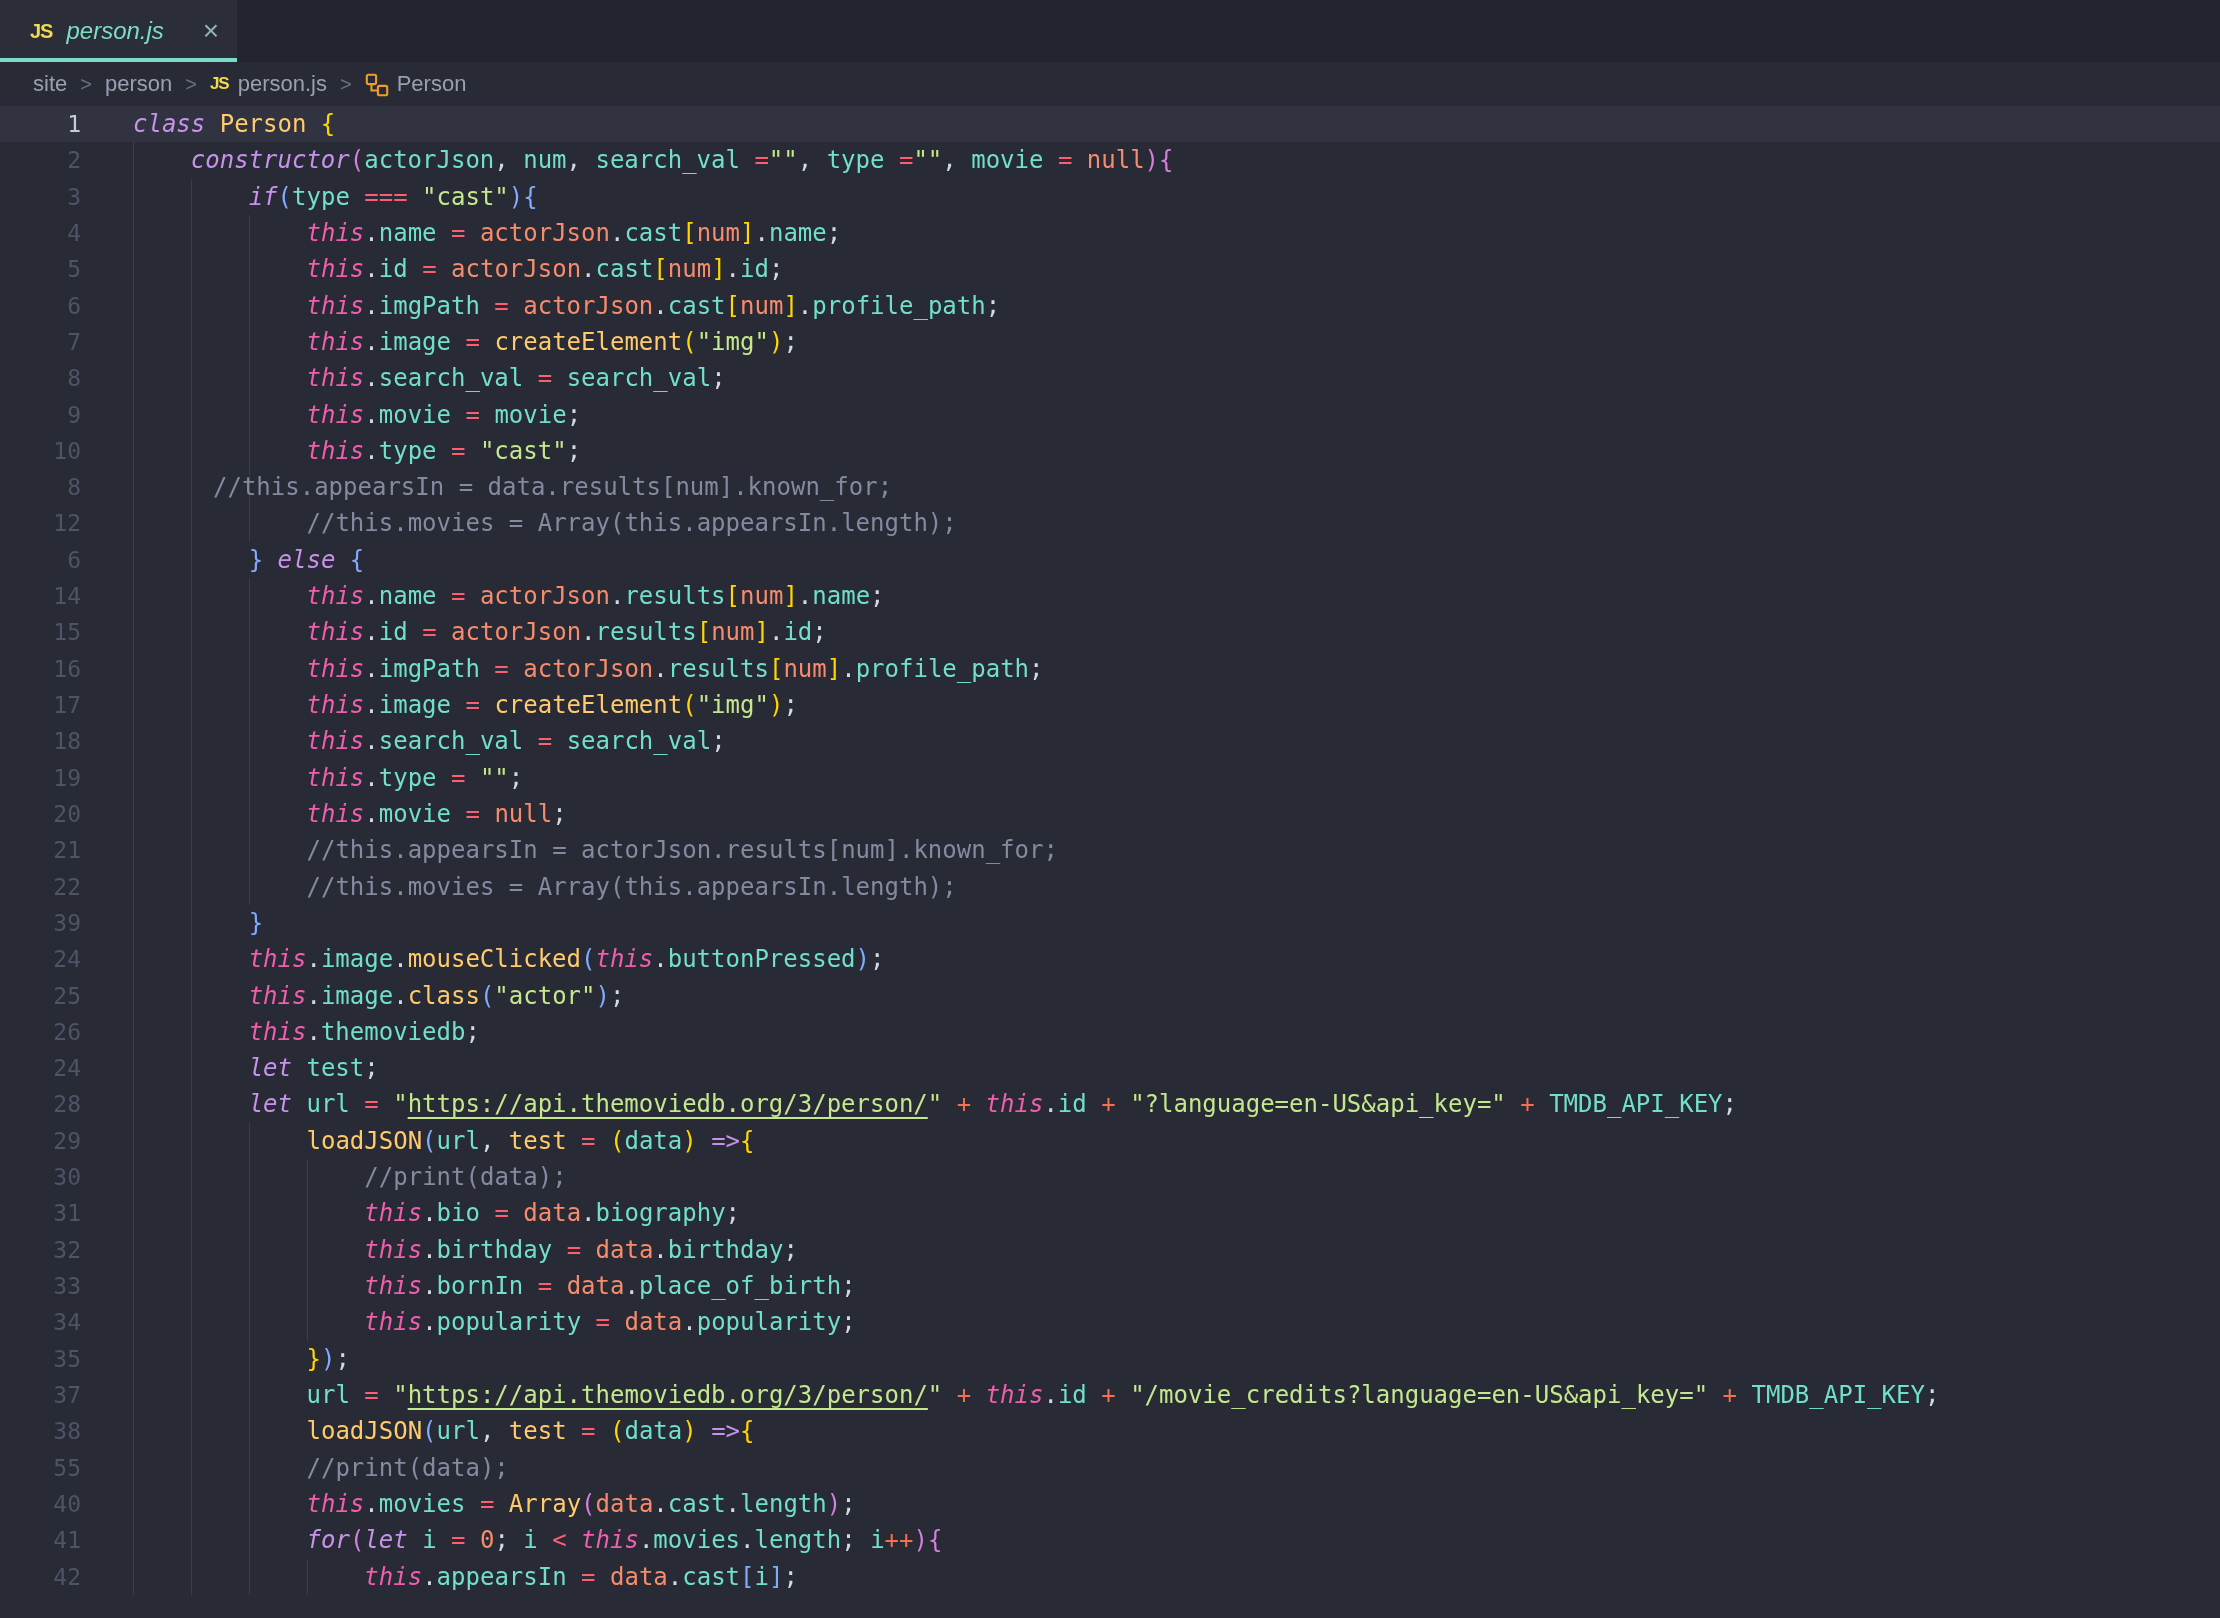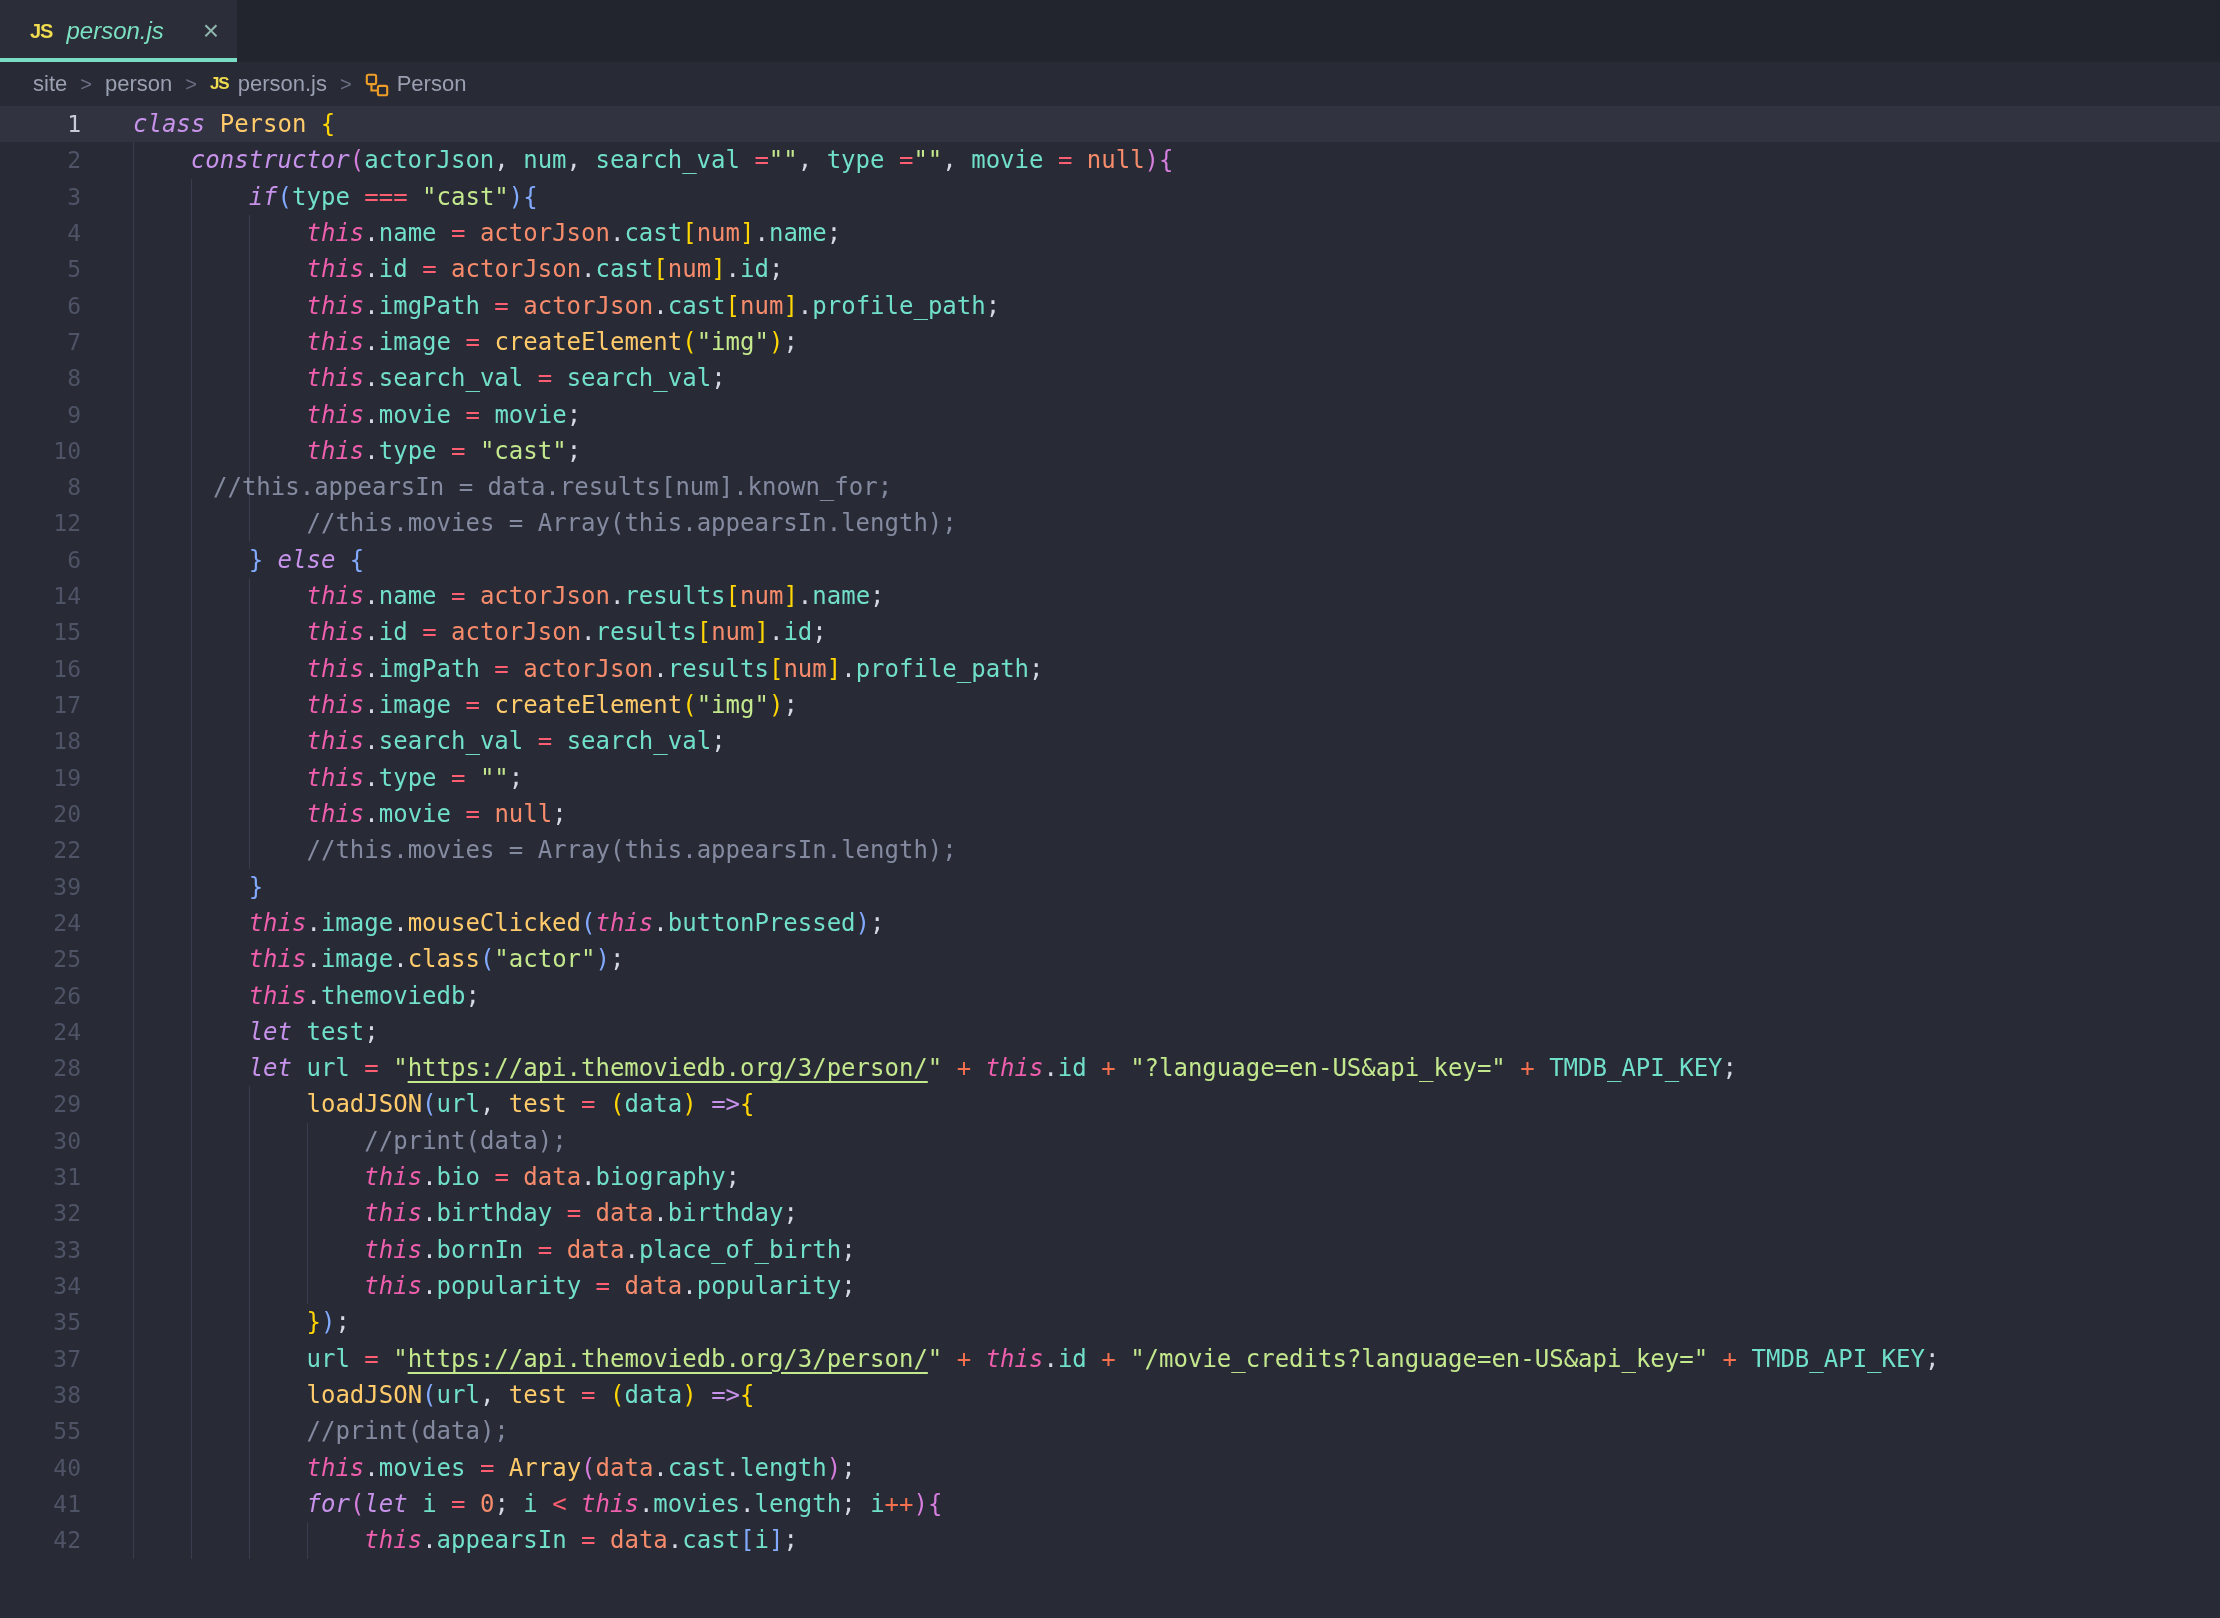--- a/index.html
+++ b/index.html
@@ -97,20 +97,21 @@
       <div class="row"><div class="ln">8</div><div class="codewrap"><span class="guide" style="left: 0px;"></span><span class="guide" style="left: 57.84px;"></span><span class="guide" style="left: 115.68px;"></span><div class="codetext" style="padding-left: 80px;"><span class="tk cm">//this.appearsIn = data.results[num].known_for;</span></div></div></div>
       <div class="row"><div class="ln">12</div><div class="codewrap"><span class="guide" style="left: 0px;"></span><span class="guide" style="left: 57.84px;"></span><span class="guide" style="left: 115.68px;"></span><div class="codetext" style="padding-left: 173.52px;"><span class="tk cm">//this.movies = Array(this.appearsIn.length);</span></div></div></div>
       <div class="row"><div class="ln">6</div><div class="codewrap"><span class="guide" style="left: 0px;"></span><span class="guide" style="left: 57.84px;"></span><div class="codetext" style="padding-left: 115.68px;"><span class="tk b3">} </span><span class="tk kw">else </span><span class="tk b3">{</span></div></div></div>
       <div class="row"><div class="ln">14</div><div class="codewrap"><span class="guide" style="left: 0px;"></span><span class="guide" style="left: 57.84px;"></span><span class="guide" style="left: 115.68px;"></span><div class="codetext" style="padding-left: 173.52px;"><span class="tk th">this</span><span class="tk pu">.</span><span class="tk id">name </span><span class="tk op">= </span><span class="tk arg">actorJson</span><span class="tk pu">.</span><span class="tk id">results</span><span class="tk b1">[</span><span class="tk arg">num</span><span class="tk b1">]</span><span class="tk pu">.</span><span class="tk id">name</span><span class="tk pu">;</span></div></div></div>
       <div class="row"><div class="ln">15</div><div class="codewrap"><span class="guide" style="left: 0px;"></span><span class="guide" style="left: 57.84px;"></span><span class="guide" style="left: 115.68px;"></span><div class="codetext" style="padding-left: 173.52px;"><span class="tk th">this</span><span class="tk pu">.</span><span class="tk id">id </span><span class="tk op">= </span><span class="tk arg">actorJson</span><span class="tk pu">.</span><span class="tk id">results</span><span class="tk b1">[</span><span class="tk arg">num</span><span class="tk b1">]</span><span class="tk pu">.</span><span class="tk id">id</span><span class="tk pu">;</span></div></div></div>
       <div class="row"><div class="ln">16</div><div class="codewrap"><span class="guide" style="left: 0px;"></span><span class="guide" style="left: 57.84px;"></span><span class="guide" style="left: 115.68px;"></span><div class="codetext" style="padding-left: 173.52px;"><span class="tk th">this</span><span class="tk pu">.</span><span class="tk id">imgPath </span><span class="tk op">= </span><span class="tk arg">actorJson</span><span class="tk pu">.</span><span class="tk id">results</span><span class="tk b1">[</span><span class="tk arg">num</span><span class="tk b1">]</span><span class="tk pu">.</span><span class="tk id">profile_path</span><span class="tk pu">;</span></div></div></div>
       <div class="row"><div class="ln">17</div><div class="codewrap"><span class="guide" style="left: 0px;"></span><span class="guide" style="left: 57.84px;"></span><span class="guide" style="left: 115.68px;"></span><div class="codetext" style="padding-left: 173.52px;"><span class="tk th">this</span><span class="tk pu">.</span><span class="tk id">image </span><span class="tk op">= </span><span class="tk fn">createElement</span><span class="tk b1">(</span><span class="tk str">"img"</span><span class="tk b1">)</span><span class="tk pu">;</span></div></div></div>
       <div class="row"><div class="ln">18</div><div class="codewrap"><span class="guide" style="left: 0px;"></span><span class="guide" style="left: 57.84px;"></span><span class="guide" style="left: 115.68px;"></span><div class="codetext" style="padding-left: 173.52px;"><span class="tk th">this</span><span class="tk pu">.</span><span class="tk id">search_val </span><span class="tk op">= </span><span class="tk id">search_val</span><span class="tk pu">;</span></div></div></div>
       <div class="row"><div class="ln">19</div><div class="codewrap"><span class="guide" style="left: 0px;"></span><span class="guide" style="left: 57.84px;"></span><span class="guide" style="left: 115.68px;"></span><div class="codetext" style="padding-left: 173.52px;"><span class="tk th">this</span><span class="tk pu">.</span><span class="tk id">type </span><span class="tk op">= </span><span class="tk str">""</span><span class="tk pu">;</span></div></div></div>
       <div class="row"><div class="ln">20</div><div class="codewrap"><span class="guide" style="left: 0px;"></span><span class="guide" style="left: 57.84px;"></span><span class="guide" style="left: 115.68px;"></span><div class="codetext" style="padding-left: 173.52px;"><span class="tk th">this</span><span class="tk pu">.</span><span class="tk id">movie </span><span class="tk op">= </span><span class="tk arg">null</span><span class="tk pu">;</span></div></div></div>
+      <div class="row"><div class="ln">21</div><div class="codewrap"><span class="guide" style="left: 0px;"></span><span class="guide" style="left: 57.84px;"></span><span class="guide" style="left: 115.68px;"></span><div class="codetext" style="padding-left: 173.52px;"><span class="tk cm">//this.appearsIn = actorJson.results[num].known_for;</span></div></div></div>
       <div class="row"><div class="ln">22</div><div class="codewrap"><span class="guide" style="left: 0px;"></span><span class="guide" style="left: 57.84px;"></span><span class="guide" style="left: 115.68px;"></span><div class="codetext" style="padding-left: 173.52px;"><span class="tk cm">//this.movies = Array(this.appearsIn.length);</span></div></div></div>
       <div class="row"><div class="ln">39</div><div class="codewrap"><span class="guide" style="left: 0px;"></span><span class="guide" style="left: 57.84px;"></span><div class="codetext" style="padding-left: 115.68px;"><span class="tk b3">}</span></div></div></div>
       <div class="row"><div class="ln">24</div><div class="codewrap"><span class="guide" style="left: 0px;"></span><span class="guide" style="left: 57.84px;"></span><div class="codetext" style="padding-left: 115.68px;"><span class="tk th">this</span><span class="tk pu">.</span><span class="tk id">image</span><span class="tk pu">.</span><span class="tk fn">mouseClicked</span><span class="tk b3">(</span><span class="tk th">this</span><span class="tk pu">.</span><span class="tk id">buttonPressed</span><span class="tk b3">)</span><span class="tk pu">;</span></div></div></div>
       <div class="row"><div class="ln">25</div><div class="codewrap"><span class="guide" style="left: 0px;"></span><span class="guide" style="left: 57.84px;"></span><div class="codetext" style="padding-left: 115.68px;"><span class="tk th">this</span><span class="tk pu">.</span><span class="tk id">image</span><span class="tk pu">.</span><span class="tk fn">class</span><span class="tk b3">(</span><span class="tk str">"actor"</span><span class="tk b3">)</span><span class="tk pu">;</span></div></div></div>
       <div class="row"><div class="ln">26</div><div class="codewrap"><span class="guide" style="left: 0px;"></span><span class="guide" style="left: 57.84px;"></span><div class="codetext" style="padding-left: 115.68px;"><span class="tk th">this</span><span class="tk pu">.</span><span class="tk id">themoviedb</span><span class="tk pu">;</span></div></div></div>
       <div class="row"><div class="ln">24</div><div class="codewrap"><span class="guide" style="left: 0px;"></span><span class="guide" style="left: 57.84px;"></span><div class="codetext" style="padding-left: 115.68px;"><span class="tk kw">let </span><span class="tk id">test</span><span class="tk pu">;</span></div></div></div>
       <div class="row"><div class="ln">28</div><div class="codewrap"><span class="guide" style="left: 0px;"></span><span class="guide" style="left: 57.84px;"></span><div class="codetext" style="padding-left: 115.68px;"><span class="tk kw">let </span><span class="tk id">url </span><span class="tk op">= </span><span class="tk str">"</span><span class="tk lk">https://api.themoviedb.org/3/person/</span><span class="tk str">" </span><span class="tk opo">+ </span><span class="tk th">this</span><span class="tk pu">.</span><span class="tk id">id </span><span class="tk opo">+ </span><span class="tk str">"?language=en-US&amp;api_key=" </span><span class="tk opo">+ </span><span class="tk id">TMDB_API_KEY</span><span class="tk pu">;</span></div></div></div>
       <div class="row"><div class="ln">29</div><div class="codewrap"><span class="guide" style="left: 0px;"></span><span class="guide" style="left: 57.84px;"></span><span class="guide" style="left: 115.68px;"></span><div class="codetext" style="padding-left: 173.52px;"><span class="tk fn">loadJSON</span><span class="tk b3">(</span><span class="tk id">url</span><span class="tk pu">, </span><span class="tk fn">test </span><span class="tk op">= </span><span class="tk b1">(</span><span class="tk id">data</span><span class="tk b1">) </span><span class="tk kw">=&gt;</span><span class="tk b1">{</span></div></div></div>
       <div class="row"><div class="ln">30</div><div class="codewrap"><span class="guide" style="left: 0px;"></span><span class="guide" style="left: 57.84px;"></span><span class="guide" style="left: 115.68px;"></span><span class="guide" style="left: 173.52px;"></span><div class="codetext" style="padding-left: 231.36px;"><span class="tk cm">//print(data);</span></div></div></div>
       <div class="row"><div class="ln">31</div><div class="codewrap"><span class="guide" style="left: 0px;"></span><span class="guide" style="left: 57.84px;"></span><span class="guide" style="left: 115.68px;"></span><span class="guide" style="left: 173.52px;"></span><div class="codetext" style="padding-left: 231.36px;"><span class="tk th">this</span><span class="tk pu">.</span><span class="tk id">bio </span><span class="tk op">= </span><span class="tk arg">data</span><span class="tk pu">.</span><span class="tk id">biography</span><span class="tk pu">;</span></div></div></div>

